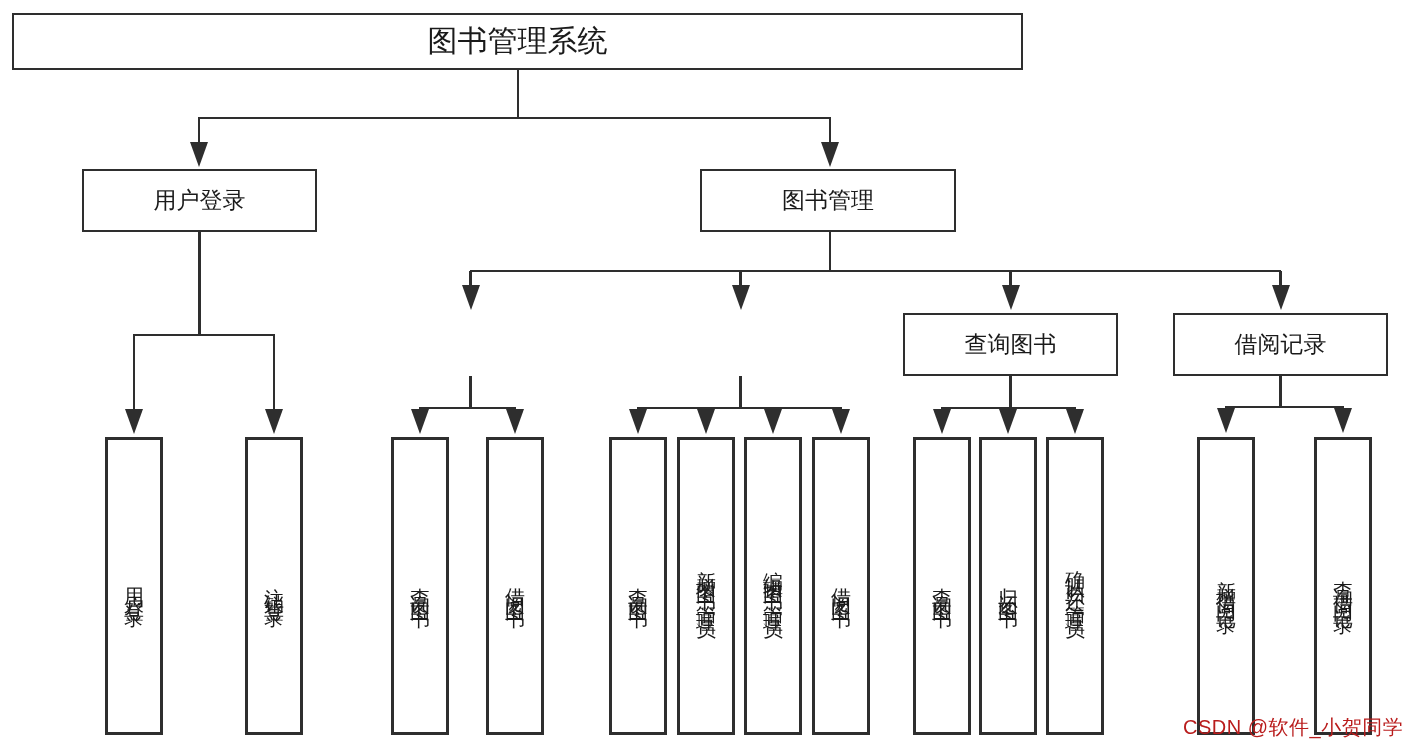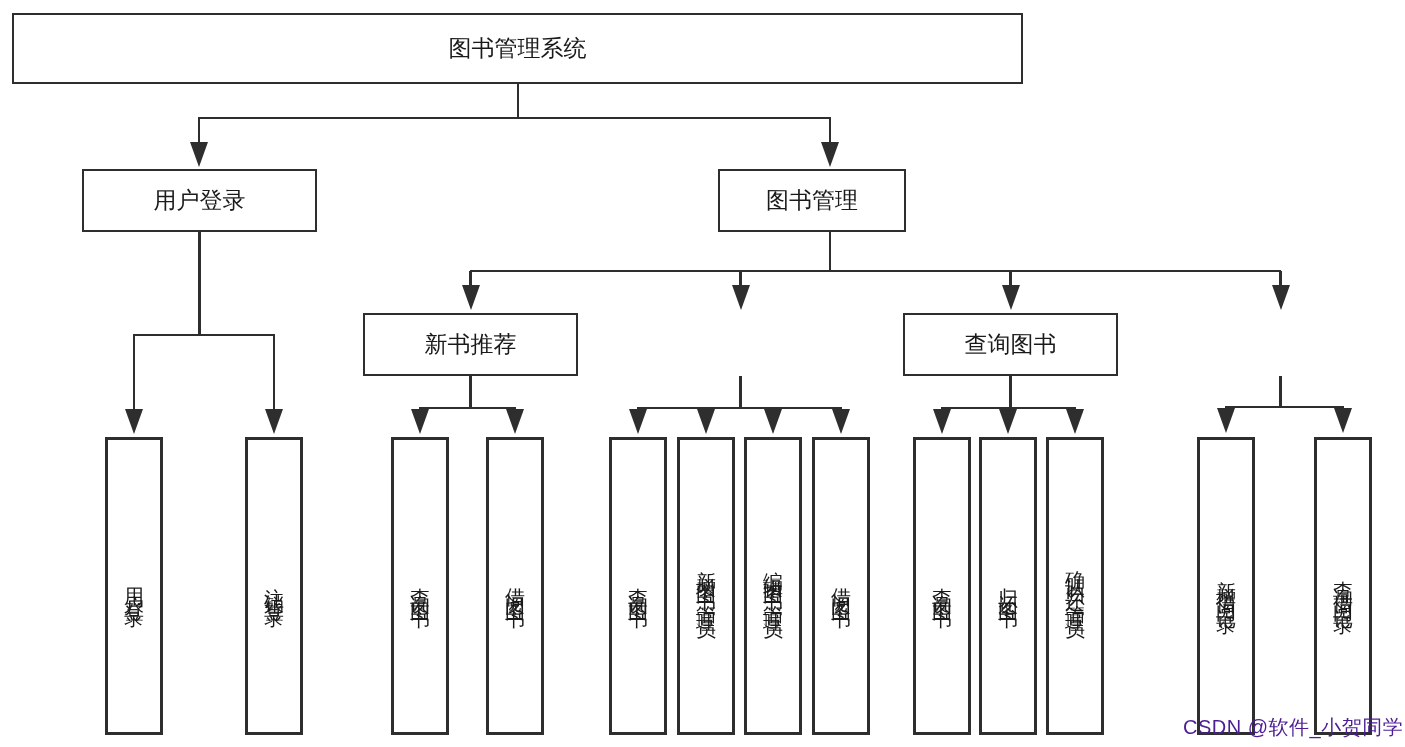--- a/index.html
+++ b/index.html
@@ -16,21 +16,21 @@
   .node {
     position: absolute;
     background: #ffffff;
     border: 2.5px solid #2e2e2e;
     display: flex;
     align-items: center;
     justify-content: center;
     text-align: center;
     z-index: 2;
   }
-  .l1 { left: 12px; top: 13px; width: 1011px; height: 71px; font-size: 23px; }
+  .l1 { left: 12px; top: 13px; width: 1011px; height: 57px; font-size: 30px; }
   .l2 { top: 169px; height: 63px; font-size: 23px; }
   .l3 { top: 313px; height: 63px; font-size: 23px; }
   .tall { top: 437px; height: 298px; width: 58px; border-width: 3px; }
   .vtext {
     writing-mode: vertical-rl;
     text-orientation: mixed;
     font-size: 20px;
     letter-spacing: 7px;
     line-height: 1.05;
     white-space: nowrap;
@@ -43,21 +43,21 @@
     border-left: 9px solid transparent;
     border-right: 9px solid transparent;
     border-top: 25px solid #2e2e2e;
     z-index: 1;
   }
   .watermark {
     position: absolute;
     left: 1183px;
     top: 714px;
     font-size: 20px;
-    color: #4c1d95;
+    color: #b91c1c;
     letter-spacing: 0.5px;
     white-space: nowrap;
     z-index: 5;
   }
 </style>
 </head>
 <body>
 
 <div class="canvas">
 
@@ -68,21 +68,21 @@
   <div class="vline" style="left:516.75px;top:68px;height:50px"></div>
   <div class="hline" style="left:198px;top:116.75px;width:633px"></div>
   <div class="vline" style="left:197.75px;top:117px;height:26px"></div>
   <div class="arrow" style="left:190px;top:142px"></div>
   <div class="vline" style="left:828.75px;top:117px;height:26px"></div>
   <div class="arrow" style="left:821px;top:142px"></div>
 
   <div class="node l2" style="left:82px;width:235px">
     <span>用户登录</span>
   </div>
-  <div class="node l2" style="left:718px;width:188px">
+  <div class="node l2" style="left:700px;width:256px">
     <span>图书管理</span>
   </div>
 
   <div class="vline" style="left:198.25px;top:232px;height:103px"></div>
   <div class="hline" style="left:133px;top:333.75px;width:142px"></div>
   <div class="vline" style="left:132.75px;top:334px;height:76px"></div>
   <div class="arrow" style="left:125px;top:409px"></div>
   <div class="vline" style="left:272.75px;top:334px;height:76px"></div>
   <div class="arrow" style="left:265px;top:409px"></div>
 
@@ -90,25 +90,25 @@
   <div class="hline" style="left:470px;top:269.75px;width:811px"></div>
   <div class="vline" style="left:469.25px;top:271px;height:15px"></div>
   <div class="arrow" style="left:461.5px;top:285px"></div>
   <div class="vline" style="left:739.25px;top:271px;height:15px"></div>
   <div class="arrow" style="left:731.5px;top:285px"></div>
   <div class="vline" style="left:1009.25px;top:271px;height:15px"></div>
   <div class="arrow" style="left:1001.5px;top:285px"></div>
   <div class="vline" style="left:1279.25px;top:271px;height:15px"></div>
   <div class="arrow" style="left:1271.5px;top:285px"></div>
 
-  <div class="node l3" style="left:363px;width:215px">
-    <span>新书推荐</span>
-  </div>
   <div class="node l3" style="left:903px;width:215px">
     <span>查询图书</span>
+  </div>
+  <div class="node l3" style="left:1173px;width:215px">
+    <span>借阅记录</span>
   </div>
 
   <div class="vline" style="left:469.25px;top:376px;height:32px"></div>
   <div class="hline" style="left:419px;top:406.75px;width:97px"></div>
   <div class="arrow" style="left:410.5px;top:409px"></div>
   <div class="arrow" style="left:505.5px;top:409px"></div>
 
   <div class="vline" style="left:739.25px;top:376px;height:32px"></div>
   <div class="hline" style="left:637px;top:406.75px;width:205px"></div>
   <div class="arrow" style="left:629px;top:409px"></div>

